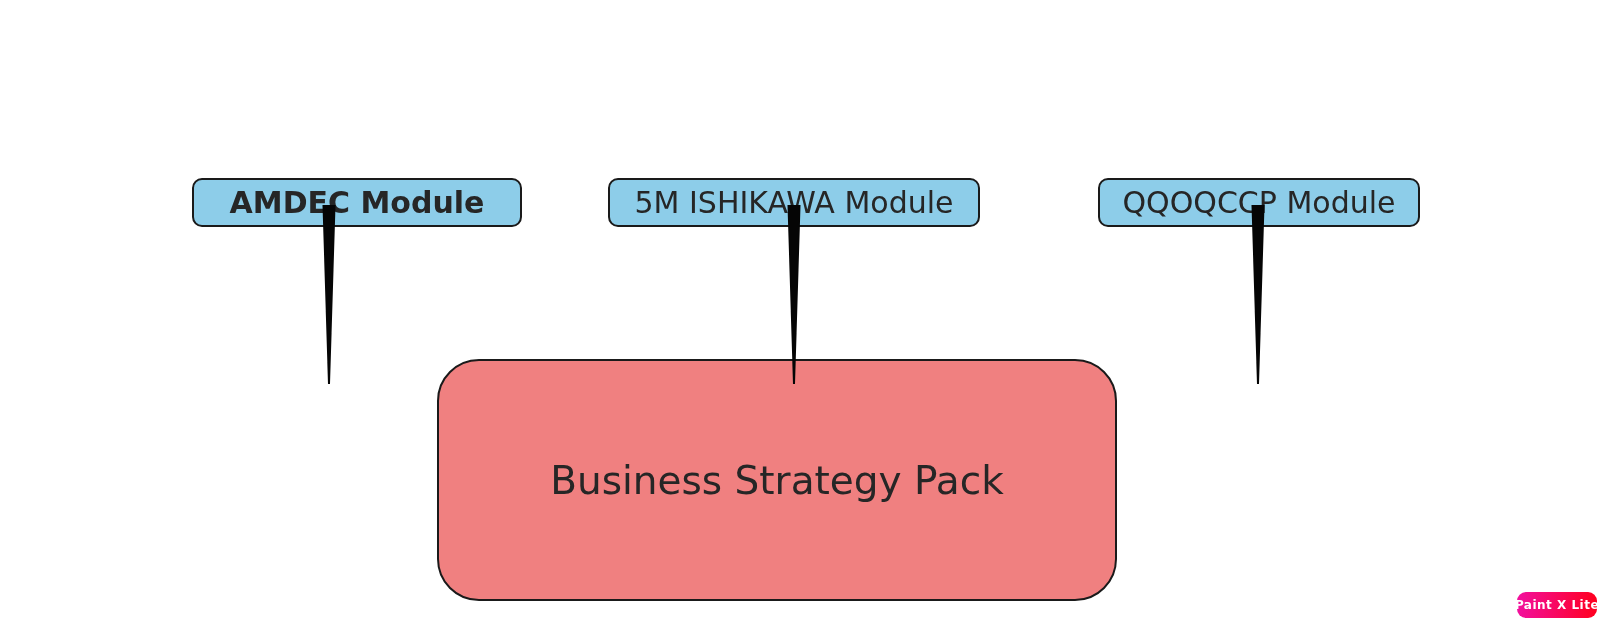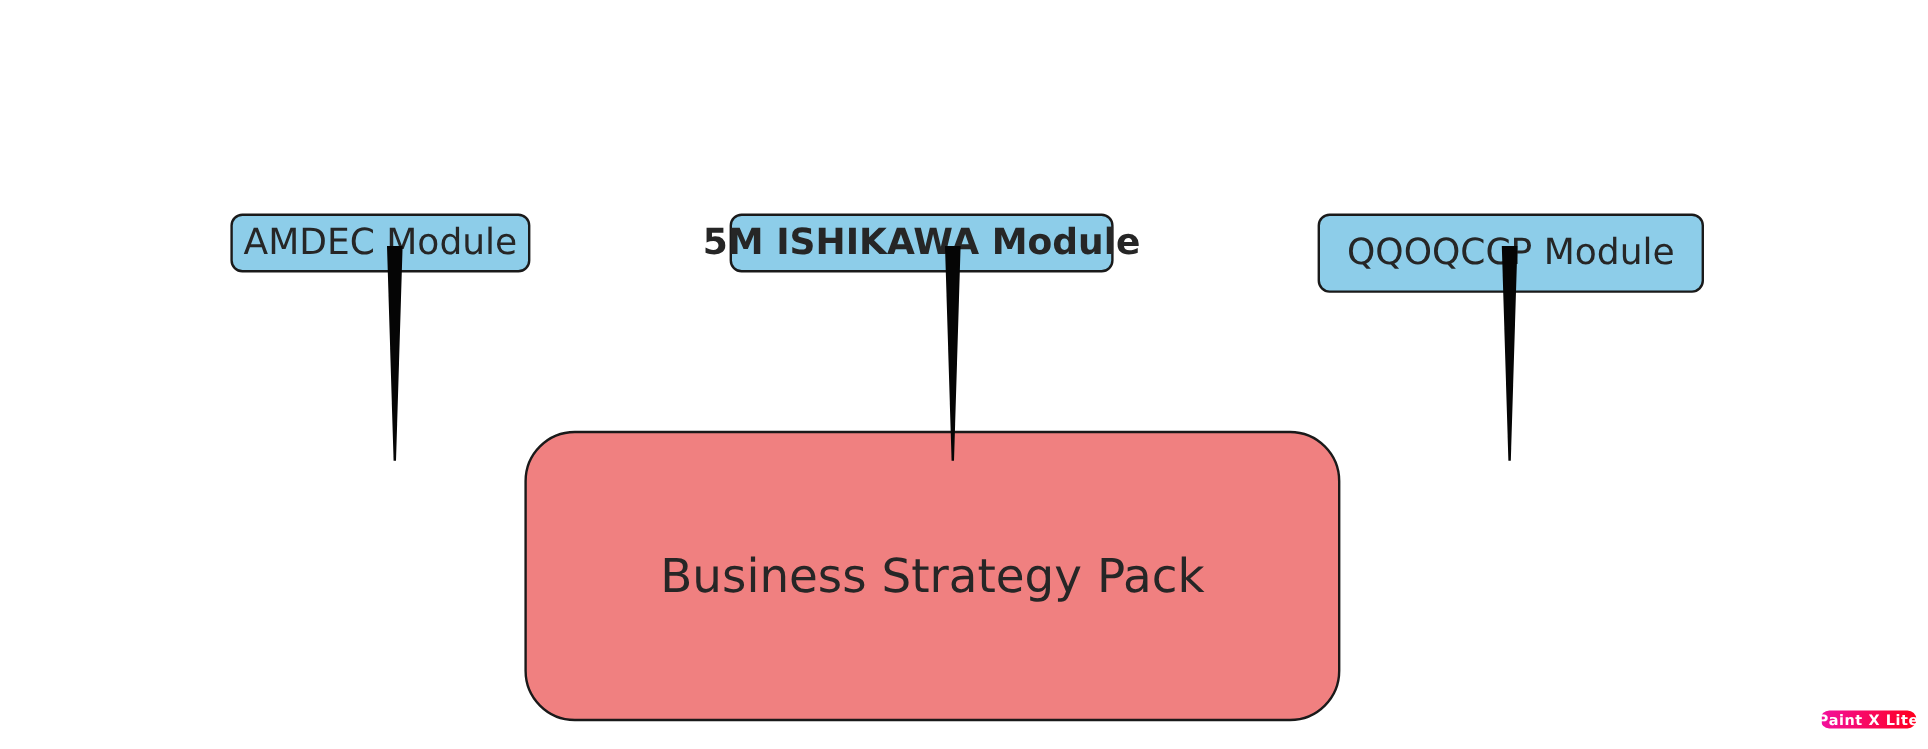--- a/index.html
+++ b/index.html
@@ -24,40 +24,40 @@
     justify-content: center;
     color: var(--text-color, #262626);
     white-space: nowrap;
   }
   .module-node {
     background: var(--module-fill, #8dcde9);
     border-radius: 10px;
     font-size: 30px;
     line-height: 1;
   }
-  .module-node.n1 { left: 192px; top: 178px; width: 250px; height: 49px; }
-  .module-node.n2 { left: 608px; top: 178px; width: 320px; height: 49px; font-weight: bold; }
-  .module-node.n3 { left: 1098px; top: 178px; width: 322px; height: 66px; }
+  .module-node.n1 { left: 192px; top: 178px; width: 330px; height: 49px; font-weight: bold; }
+  .module-node.n2 { left: 608px; top: 178px; width: 372px; height: 49px; }
+  .module-node.n3 { left: 1098px; top: 178px; width: 322px; height: 49px; }
   .pack-node {
     background: var(--pack-fill, #f08080);
     border-radius: 42px;
     font-size: 39px;
     left: 437px; top: 359px; width: 680px; height: 242px;
   }
   .edges-svg {
     position: absolute;
     left: 0; top: 0;
     width: 1607px;
     height: 624px;
     pointer-events: none;
   }
   .watermark {
     position: absolute;
     left: 1517px; top: 592px;
-    width: 80px; height: 15px;
+    width: 80px; height: 26px;
     border-radius: 9px;
     background: linear-gradient(90deg, var(--wm-start, #f2109e), var(--wm-end, #ff001e));
     color: #ffffff;
     font-size: 12px;
     font-weight: bold;
     display: flex;
     align-items: center;
     justify-content: center;
     letter-spacing: 0.5px;
     white-space: nowrap;

